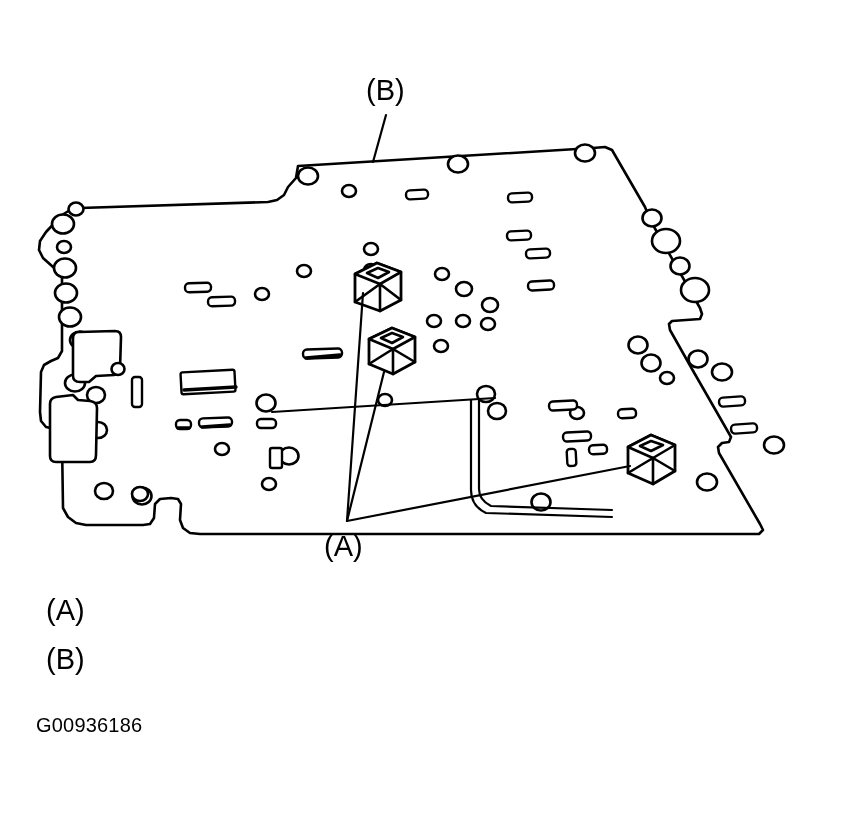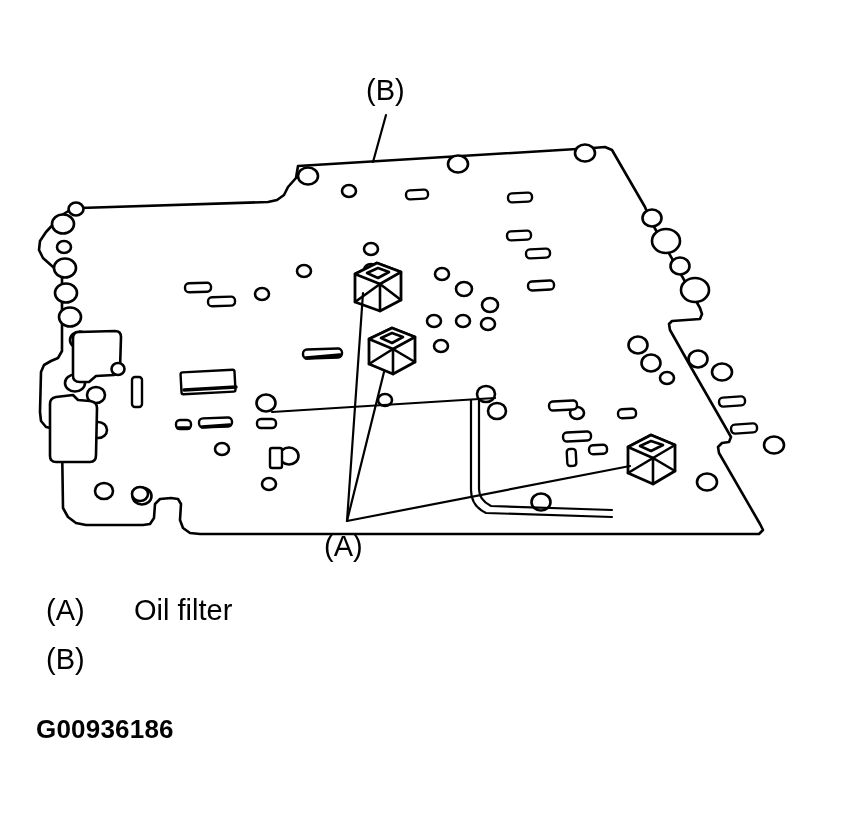--- a/index.html
+++ b/index.html
@@ -115,22 +115,22 @@
     line-height: 1;
   }
   .legend-label {
     font-size: 29px;
     line-height: 1;
   }
   .figure-id {
     position: absolute;
     left: 36px;
     top: 714px;
-    font-size: 26px;
-    font-weight: bold;
+    font-size: 20px;
+    font-weight: normal;
     letter-spacing: 0.2px;
   }
 </style>
 </head>
 <body>
 
 <div id="figure-root">
 
   <svg class="diagram" viewBox="0 0 847 816">
 
@@ -377,21 +377,20 @@
       <path class="leader" d="M 347 521 L 630 466"></path>
     </g>
 
     <text class="callout-text" x="324" y="556">(A)</text>
     <text class="callout-text" x="366" y="100">(B)</text>
   </svg>
 
   <div class="legend">
     <div class="legend-row">
       <span class="legend-key">(A)</span>
-      <span class="legend-label">Oil filter</span>
     </div>
     <div class="legend-row">
       <span class="legend-key">(B)</span>
     </div>
   </div>
 
   <div class="figure-id">G00936186</div>
 
 </div>
 

